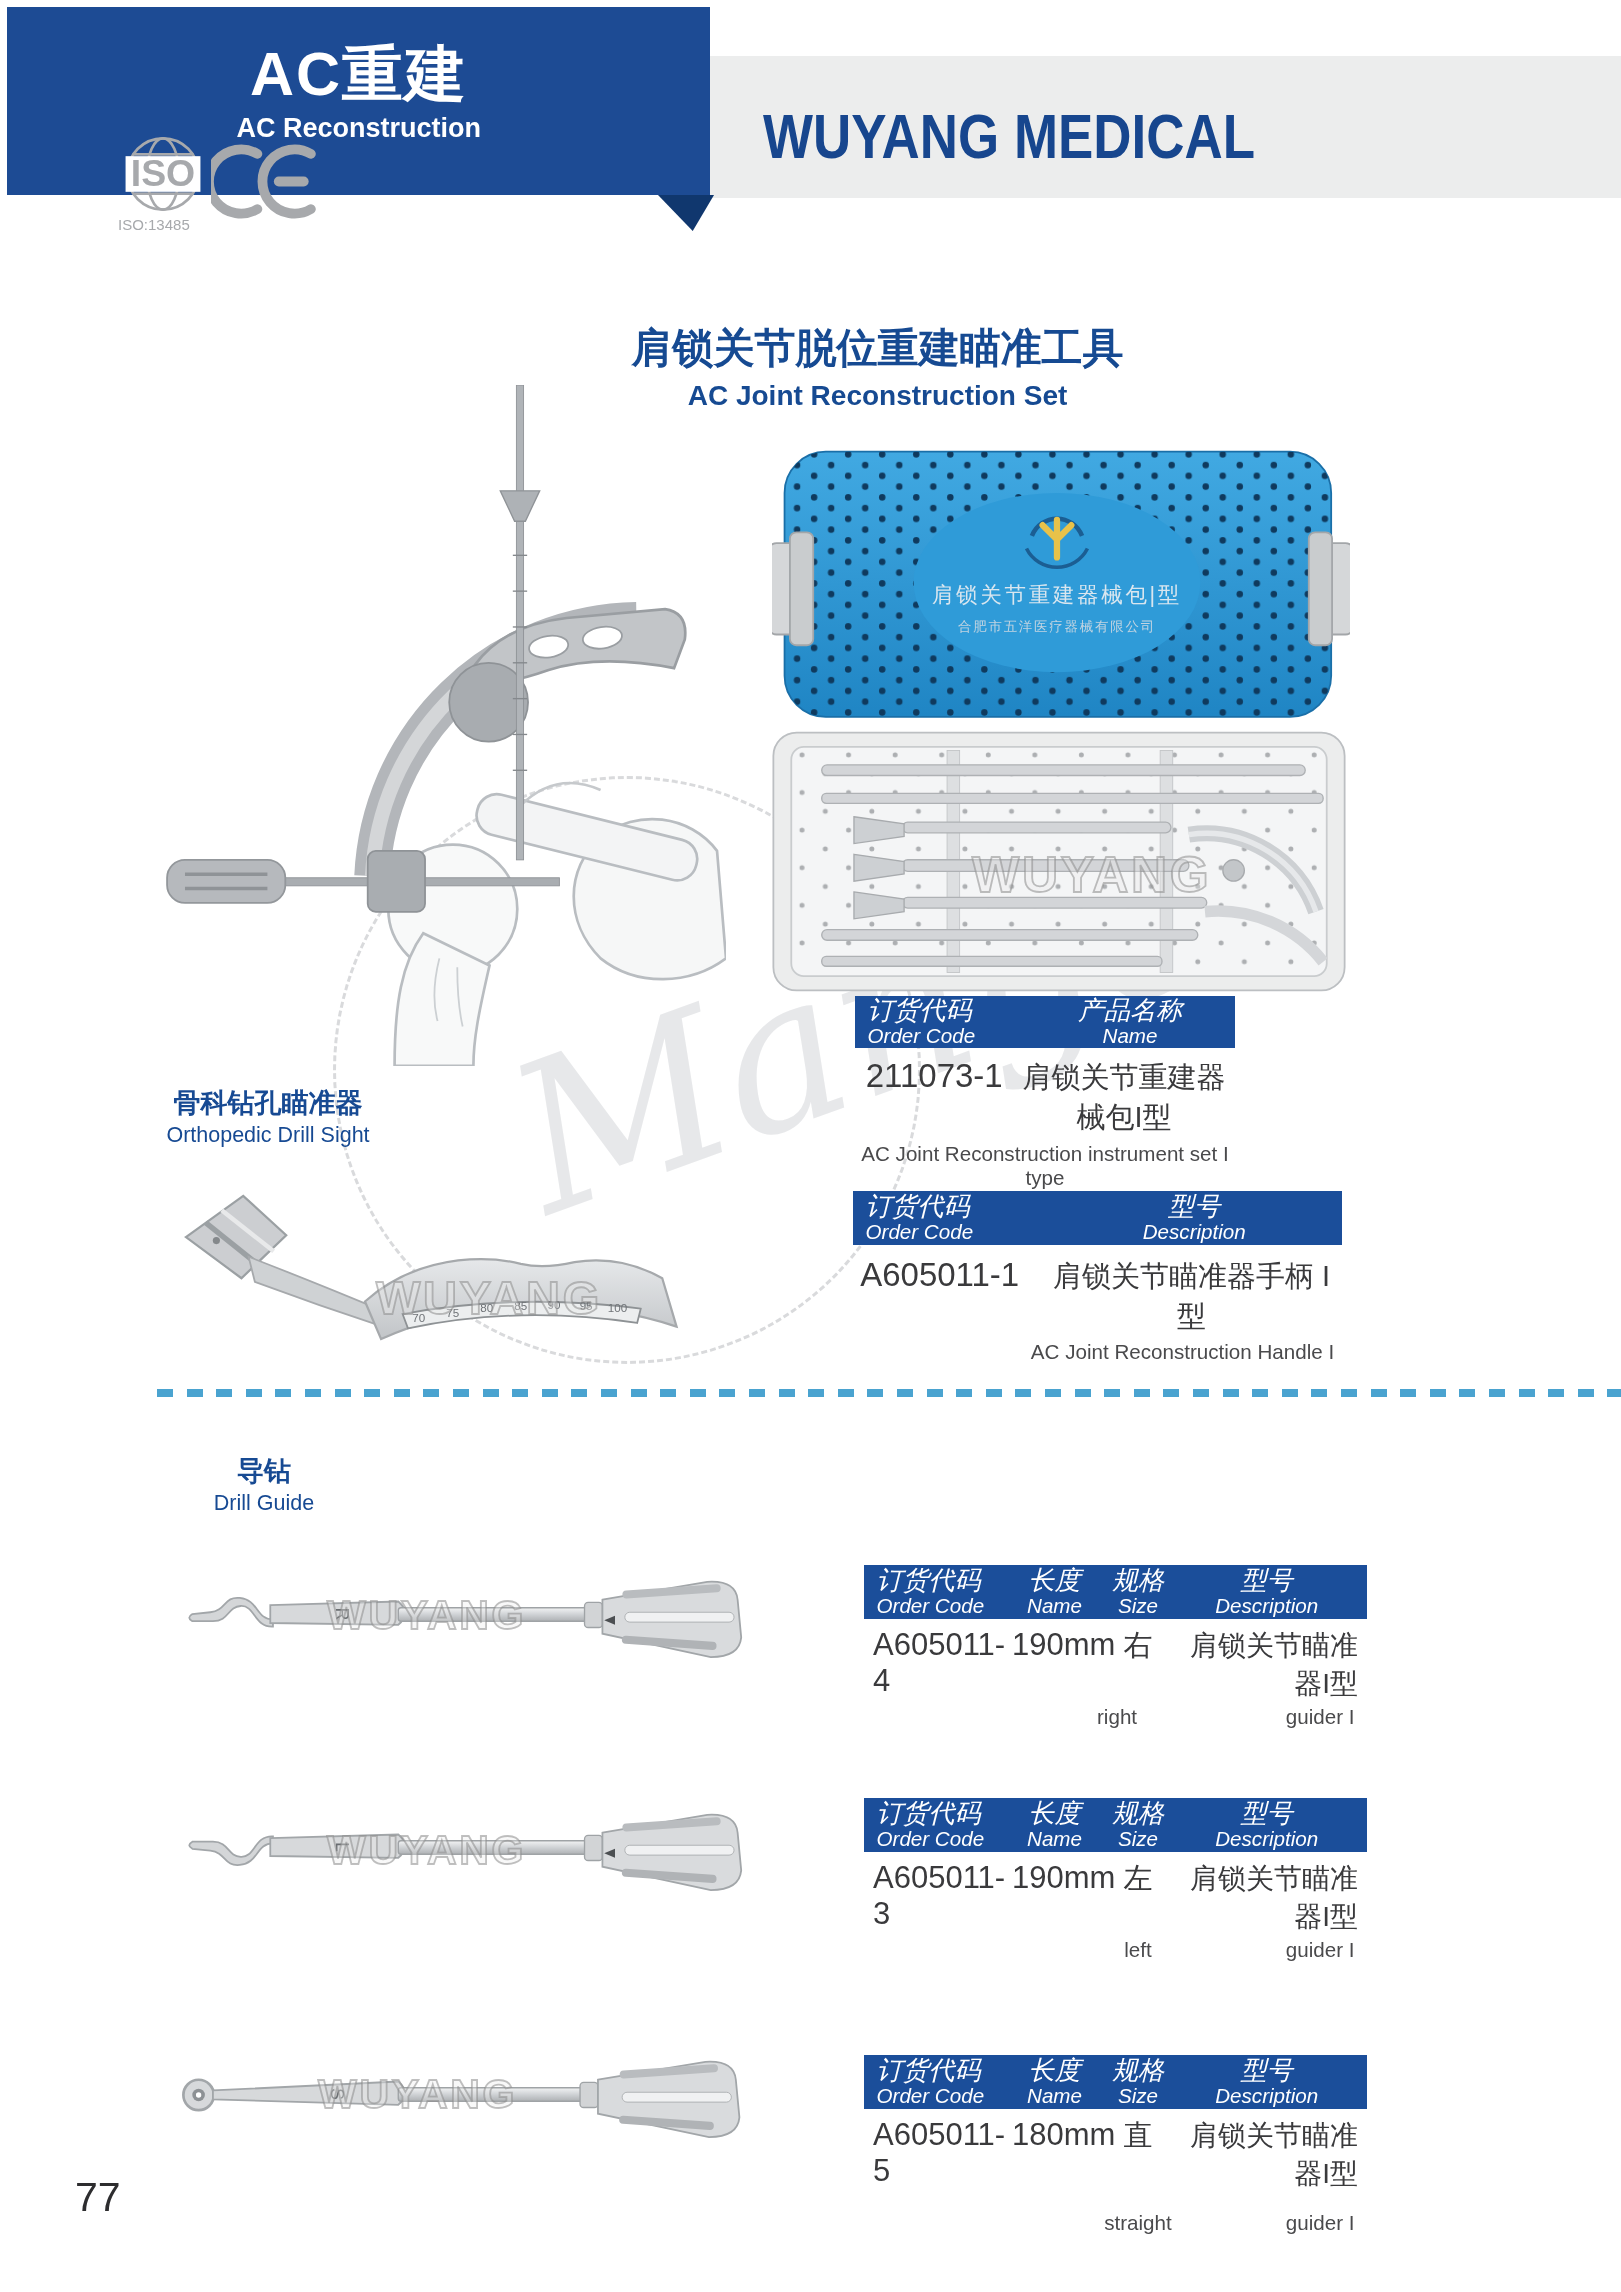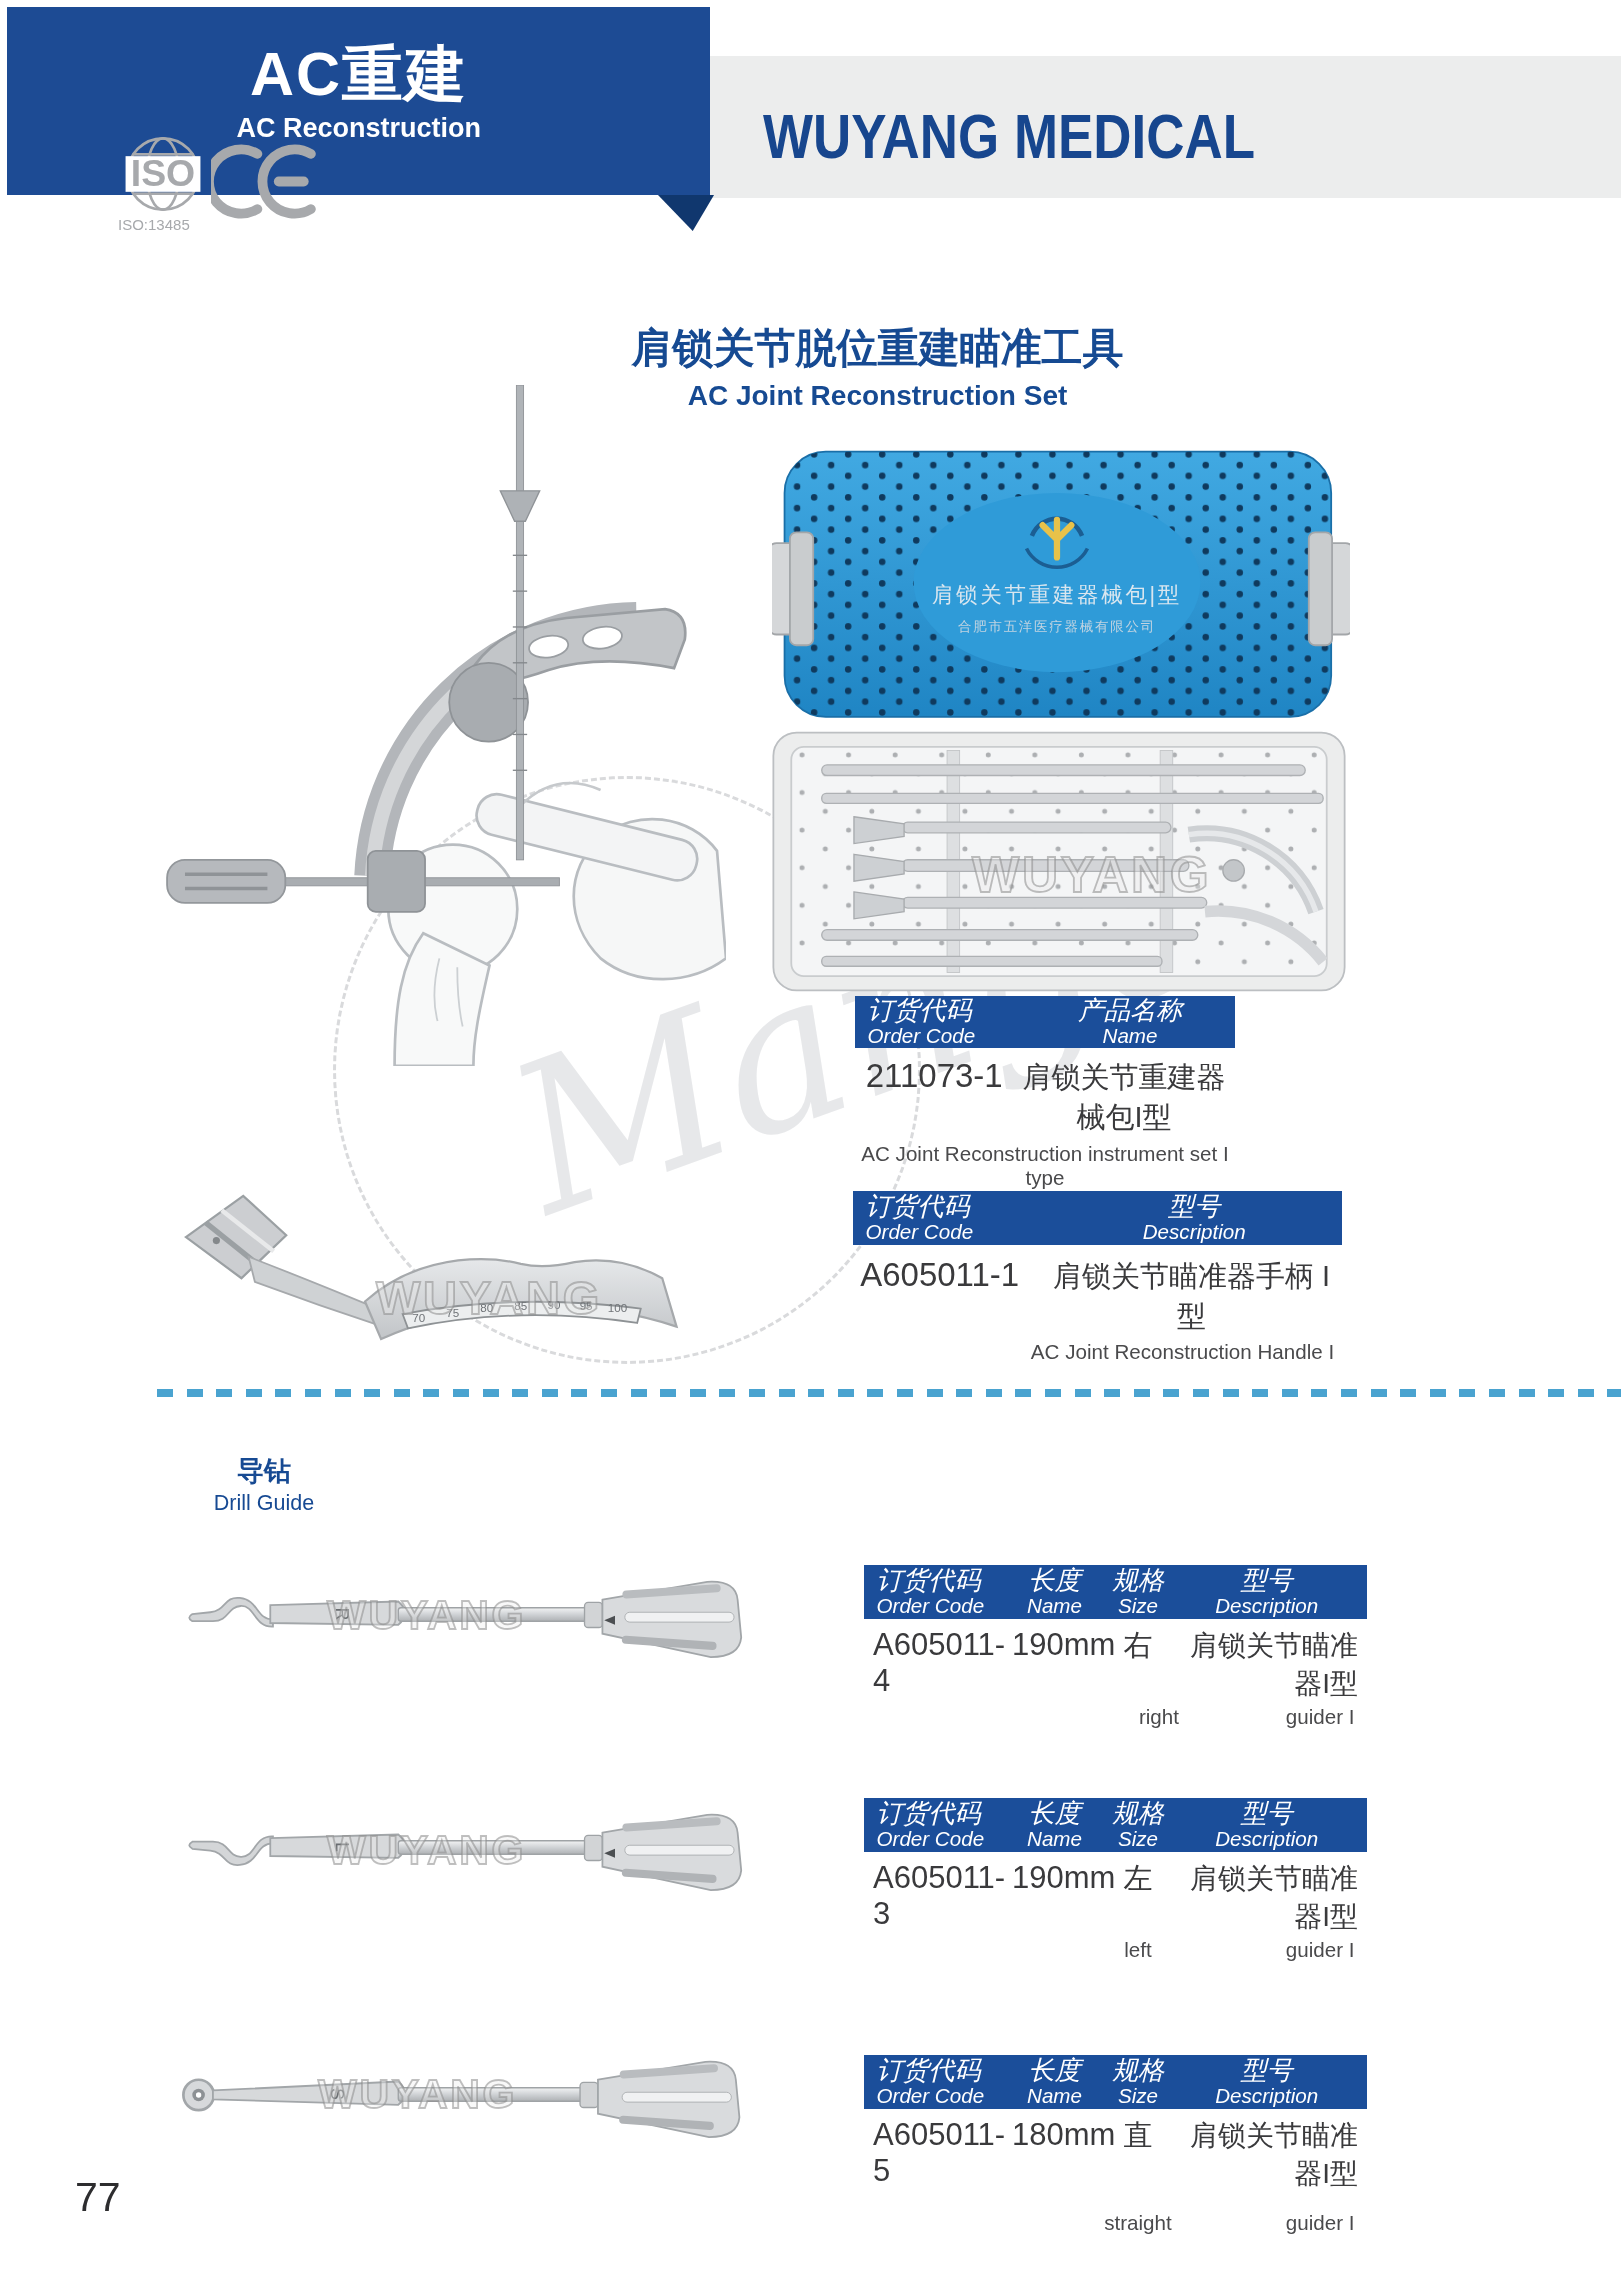--- a/index.html
+++ b/index.html
@@ -193,20 +193,24 @@
       <polygon points="96,100 152,108 152,122 96,130"></polygon>
       <polygon points="96,142 152,150 152,164 96,172"></polygon>
       <polygon points="96,184 152,192 152,206 96,214"></polygon>
     </g>
     <path d="M470,120 A130,130 0 0 1 612,206" fill="none" stroke="#cdd0d3" stroke-width="18"></path>
     <path d="M470,120 A130,130 0 0 1 612,206" fill="none" stroke="#e6e8ea" stroke-width="6"></path>
     <path d="M488,206 A150,150 0 0 1 620,262" fill="none" stroke="#d4d6d9" stroke-width="13"></path>
     <circle cx="520" cy="160" r="12" fill="#c3c6c9" stroke="#a8abae" stroke-width="1.5"></circle>
   </svg>
 
+  <div class="abs seclab" style="left:116px;top:1085px;width:304px">
+    <div class="cnl">骨科钻孔瞄准器</div>
+    <div class="enl">Orthopedic Drill Sight</div>
+  </div>
 
   <div class="tbl" style="left:855px;top:996px;width:380px">
     <div class="hd" style="height:52px">
       <div class="hc tl" style="width:170px">
         <span class="cn">订货代码</span>
         <span class="en">Order Code</span>
       </div>
       <div class="hc tc" style="width:210px">
         <span class="cn">产品名称</span>
         <span class="en">Name</span>
@@ -302,21 +306,21 @@
       </div>
     </div>
     <div class="rowline" style="margin-top:7.2px">
       <div class="code" style="width:148px;padding-left:9px;box-sizing:border-box">A605011-4</div>
       <div class="code" style="width:85px;text-align:center">190mm</div>
       <div class="valcn" style="width:82px;text-align:center;font-size:29px">右</div>
       <div class="valcn" style="flex:1;text-align:right;padding-right:9px">肩锁关节瞄准器I型</div>
     </div>
     <div class="rowline" style="margin-top:1.8px">
       <div style="width:233px"></div>
-      <div class="valen" style="width:82px;text-align:right">right</div>
+      <div class="valen" style="width:82px;text-align:left">right</div>
       <div class="valen" style="flex:1;text-align:right;padding-right:12.5px">guider I</div>
     </div>
   </div>
 
   <svg class="abs" style="left:170px;top:1811px" width="573" height="90" viewBox="0 0 640 100">
     <path d="M115,36 C96,36 99,58 78,60 C60,62 63,46 45,44 L25,42 Q18,38 25,34 L48,34 C66,34 64,50 79,51 C95,52 94,27 115,28 Z" fill="#d4d6d8" stroke="#a2a6a9" stroke-width="2"></path>
     <path d="M112,30 L255,26 Q270,39 255,52 L112,50 Z" fill="#d7d9db" stroke="#a2a6a9" stroke-width="2"></path>
     <text x="185" y="40" font-size="20" fill="#6a6e71" text-anchor="middle" transform="rotate(90 185 40)">L</text>
     <rect x="255" y="33" width="212" height="15" rx="3" fill="url(#shaftGrad)" stroke="#9fa3a6" stroke-width="1.5"></rect>
     <rect x="463" y="27" width="20" height="28" rx="4" fill="#d2d4d6" stroke="#9fa3a6" stroke-width="1.5"></rect>

